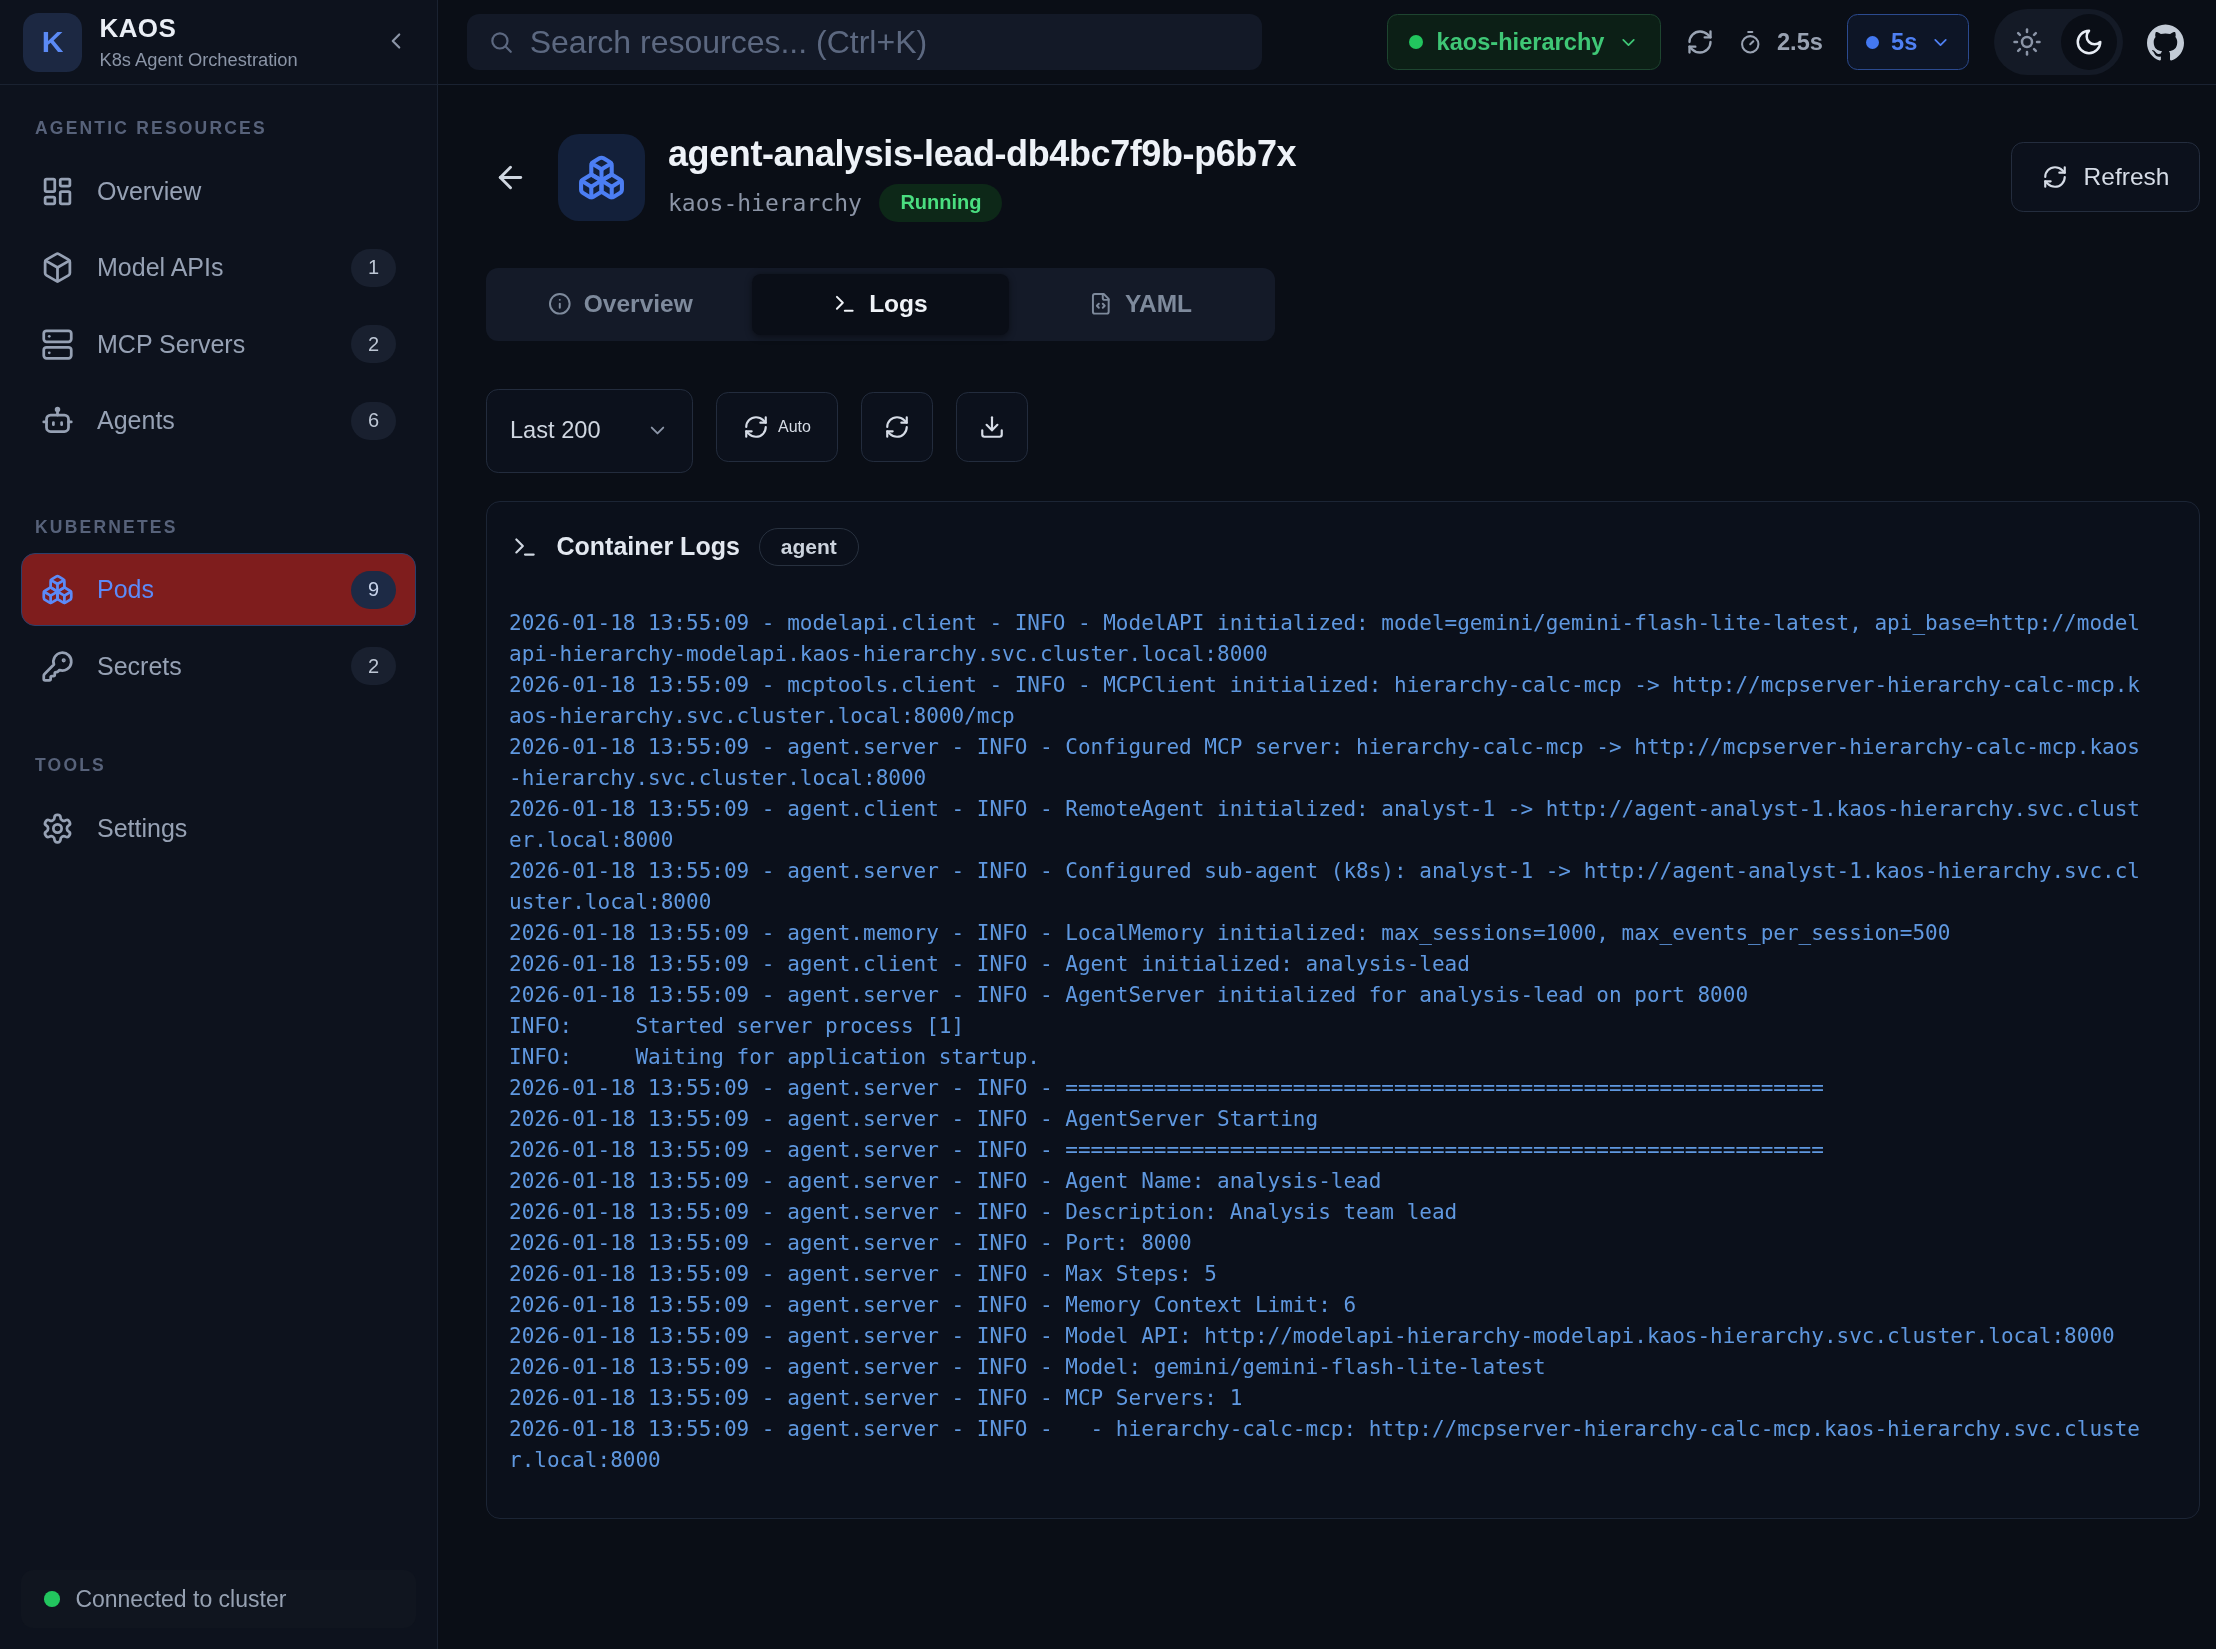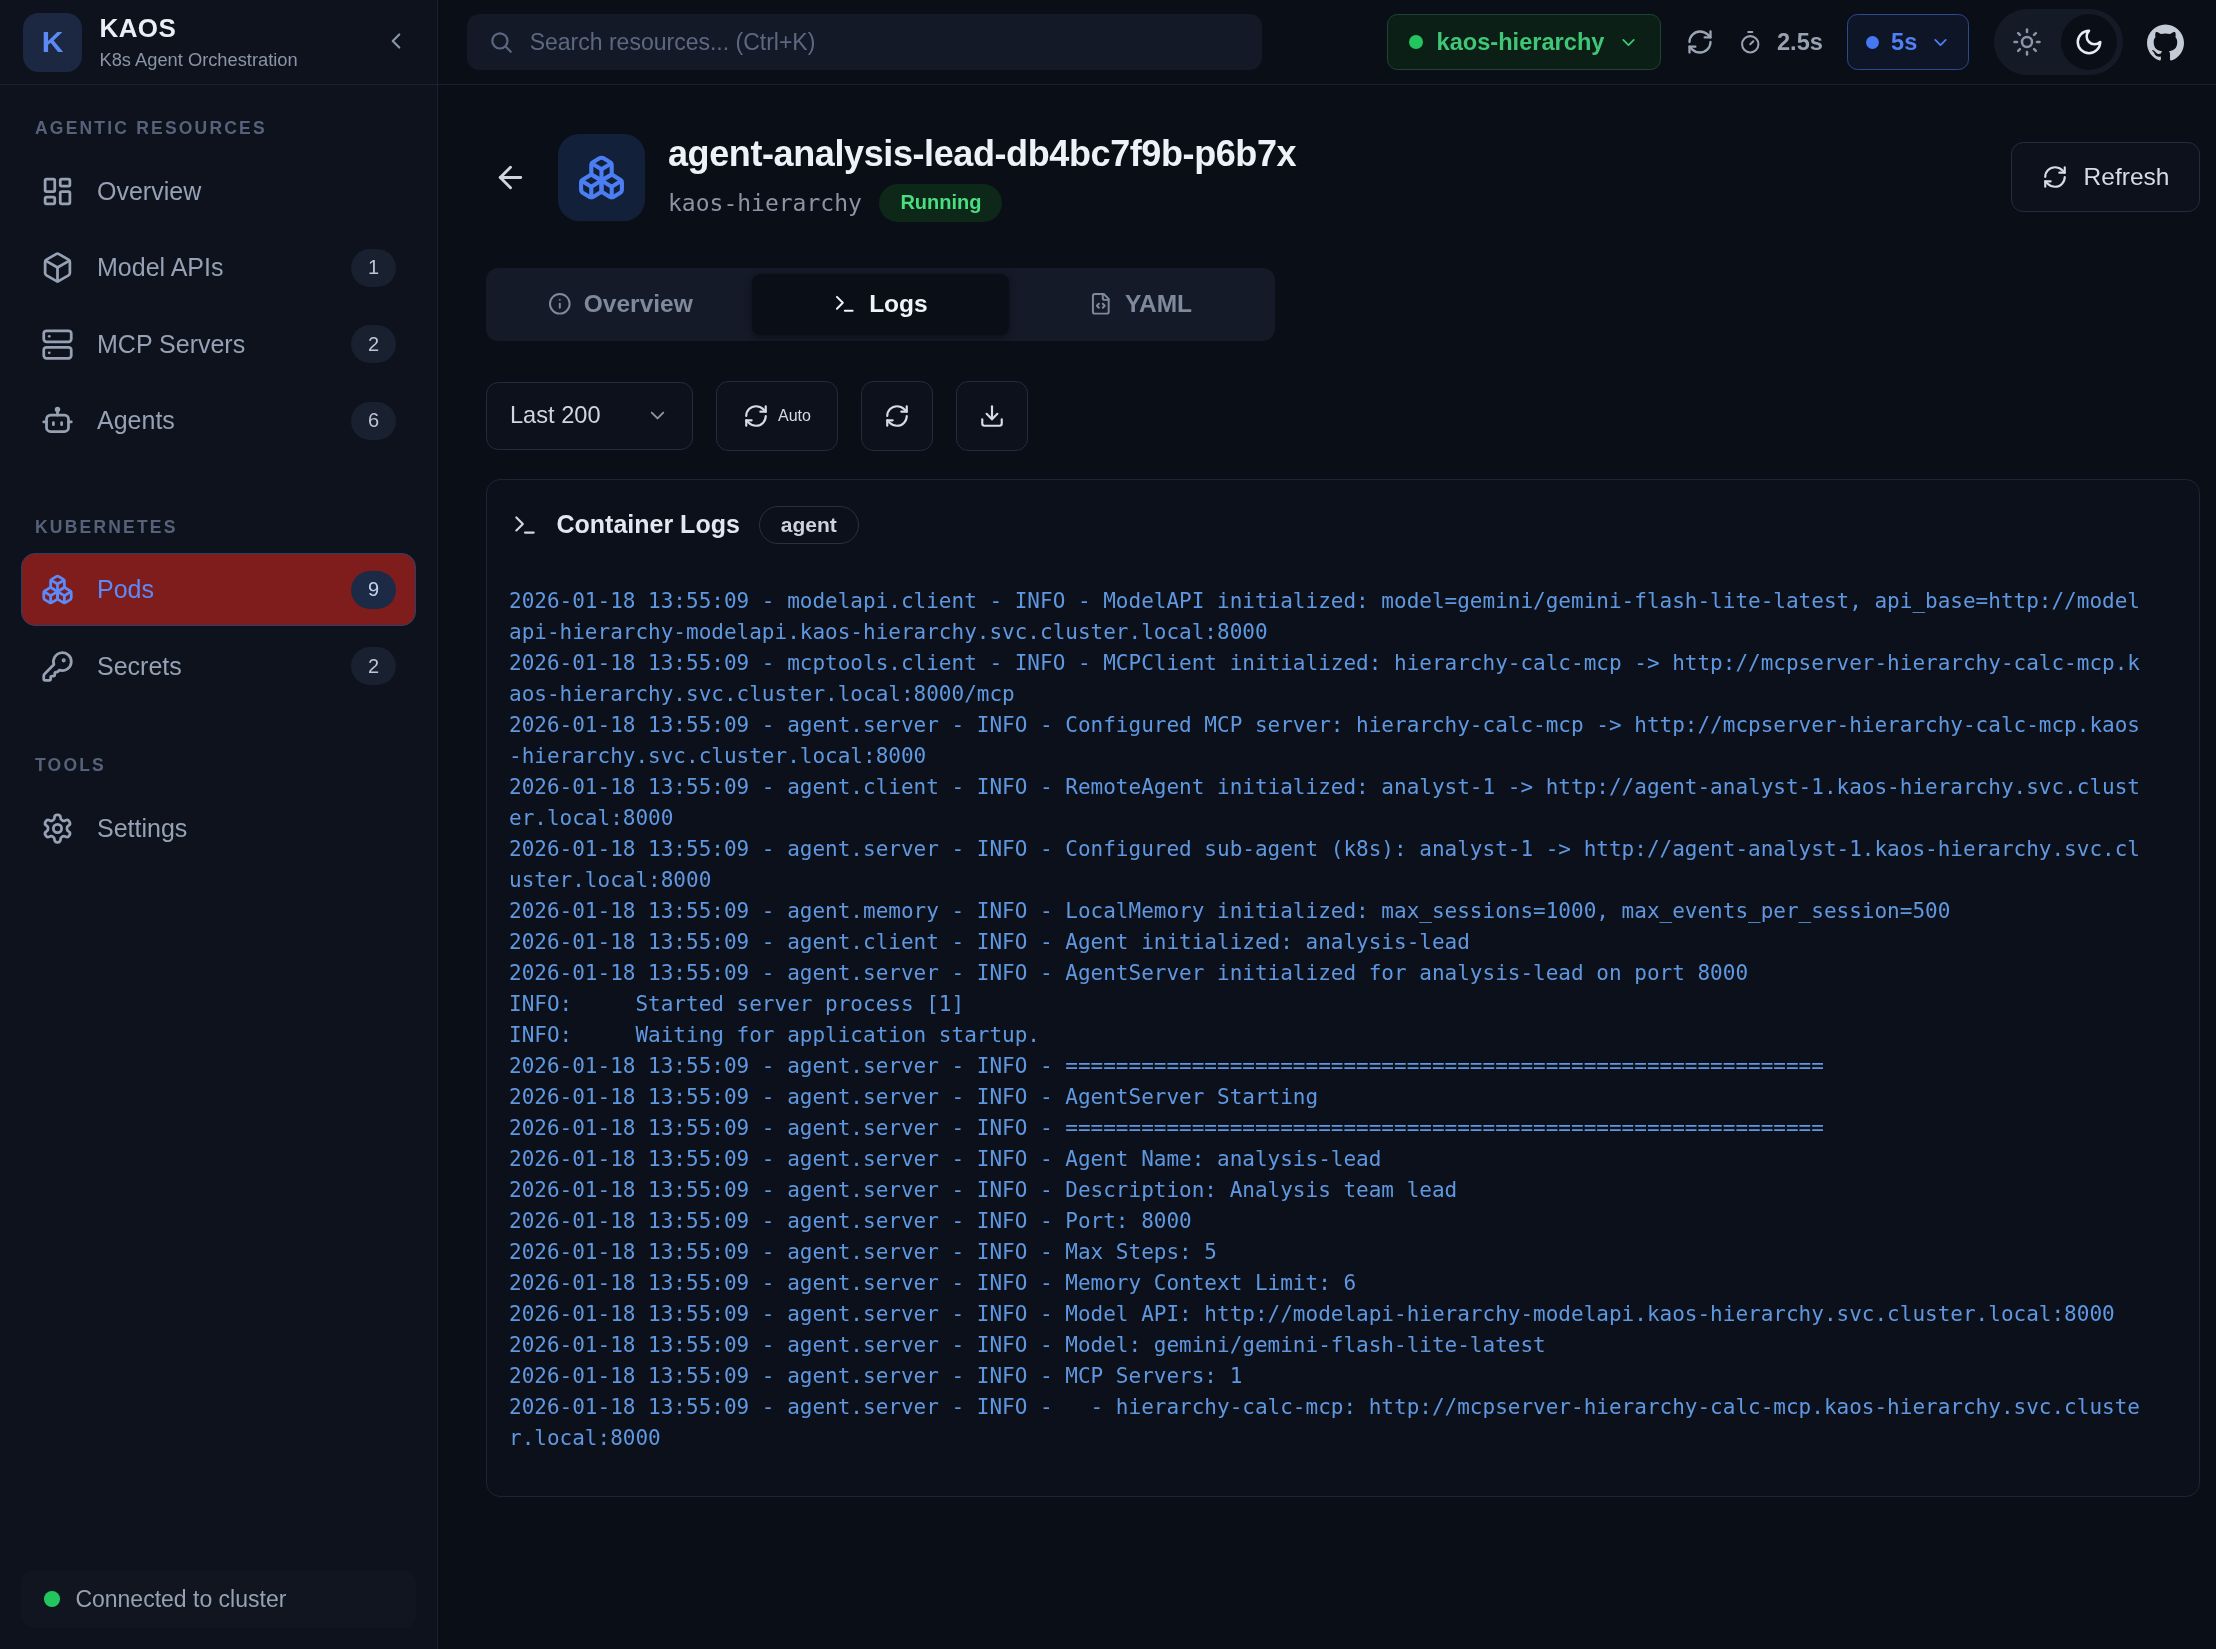--- a/index.html
+++ b/index.html
@@ -72,21 +72,21 @@
     border-bottom: 0.9px solid #1a2231; padding: 0 33px 0 29px; gap: 24.5px;
     background: #0a0e16; flex-shrink: 0;
   }
   .search-box {
     width: 795px; height: 56px; background: #131927; border-radius: 12.2px;
     display: flex; align-items: center; padding: 0 21px; gap: 15.7px;
   }
   .search-box svg { width: 26px; height: 26px; color: #5c6880; flex-shrink: 0; }
   .search-input {
     background: transparent; border: none; outline: none; color: #aab4c6;
-    font-size: 23px; width: 100%; font-family: "Liberation Sans", sans-serif;
+    font-size: 32px; width: 100%; font-family: "Liberation Sans", sans-serif;
   }
   .search-input::placeholder { color: #5c6880; }
   .topbar-spacer { flex: 1; }
   .ns-pill {
     height: 56px; border: 0.9px solid #1e4530; background: #0c1f16; border-radius: 10.5px;
     display: flex; align-items: center; gap: 14px; padding: 0 21px; cursor: pointer;
   }
   .ns-dot { width: 14px; height: 14px; border-radius: 50%; background: #22c55e; }
   .ns-label { font-size: 23.6px; font-weight: bold; color: #3fc776; }
   .ns-pill svg { width: 21px; height: 21px; color: #3fc776; }
@@ -146,23 +146,23 @@
   }
   .tab {
     flex: 1; display: flex; align-items: center; justify-content: center; gap: 12.2px;
     font-size: 24.5px; color: #7e8a9c; border-radius: 8.7px; cursor: pointer; font-weight: bold;
   }
   .tab svg { width: 23.6px; height: 23.6px; }
   .tab.active { background: #0a0e17; color: #f0f3f8; box-shadow: 0 1.7px 7px rgba(0,0,0,.45); }
 
   .controls { display: flex; align-items: center; gap: 23px; margin-top: 40px; }
   .select-box {
-    width: 207px; height: 68px; border: 0.9px solid #232c3d; border-radius: 12.2px;
+    width: 207px; height: 84px; border: 0.9px solid #232c3d; border-radius: 12.2px;
     background: #0c111c; display: flex; align-items: center; justify-content: space-between;
-    padding: 0 23px; font-size: 23.6px; color: #cfd6e0; cursor: pointer;
+    padding: 0 23px; font-size: 23.6px; color: #cfd6e0; cursor: pointer; margin-top: 8px;
   }
   .select-box svg { width: 23px; height: 23px; color: #8b95a7; }
   .ctrl-btn {
     height: 70px; border: 0.9px solid #232c3d; border-radius: 12.2px; background: #0c111c;
     display: flex; align-items: center; justify-content: center; gap: 9px;
     padding: 0 26px; font-size: 16px; color: #d6dce6; cursor: pointer;
   }
   .ctrl-btn svg { width: 26px; height: 26px; }
   .ctrl-btn.square { width: 72px; padding: 0; }
 

